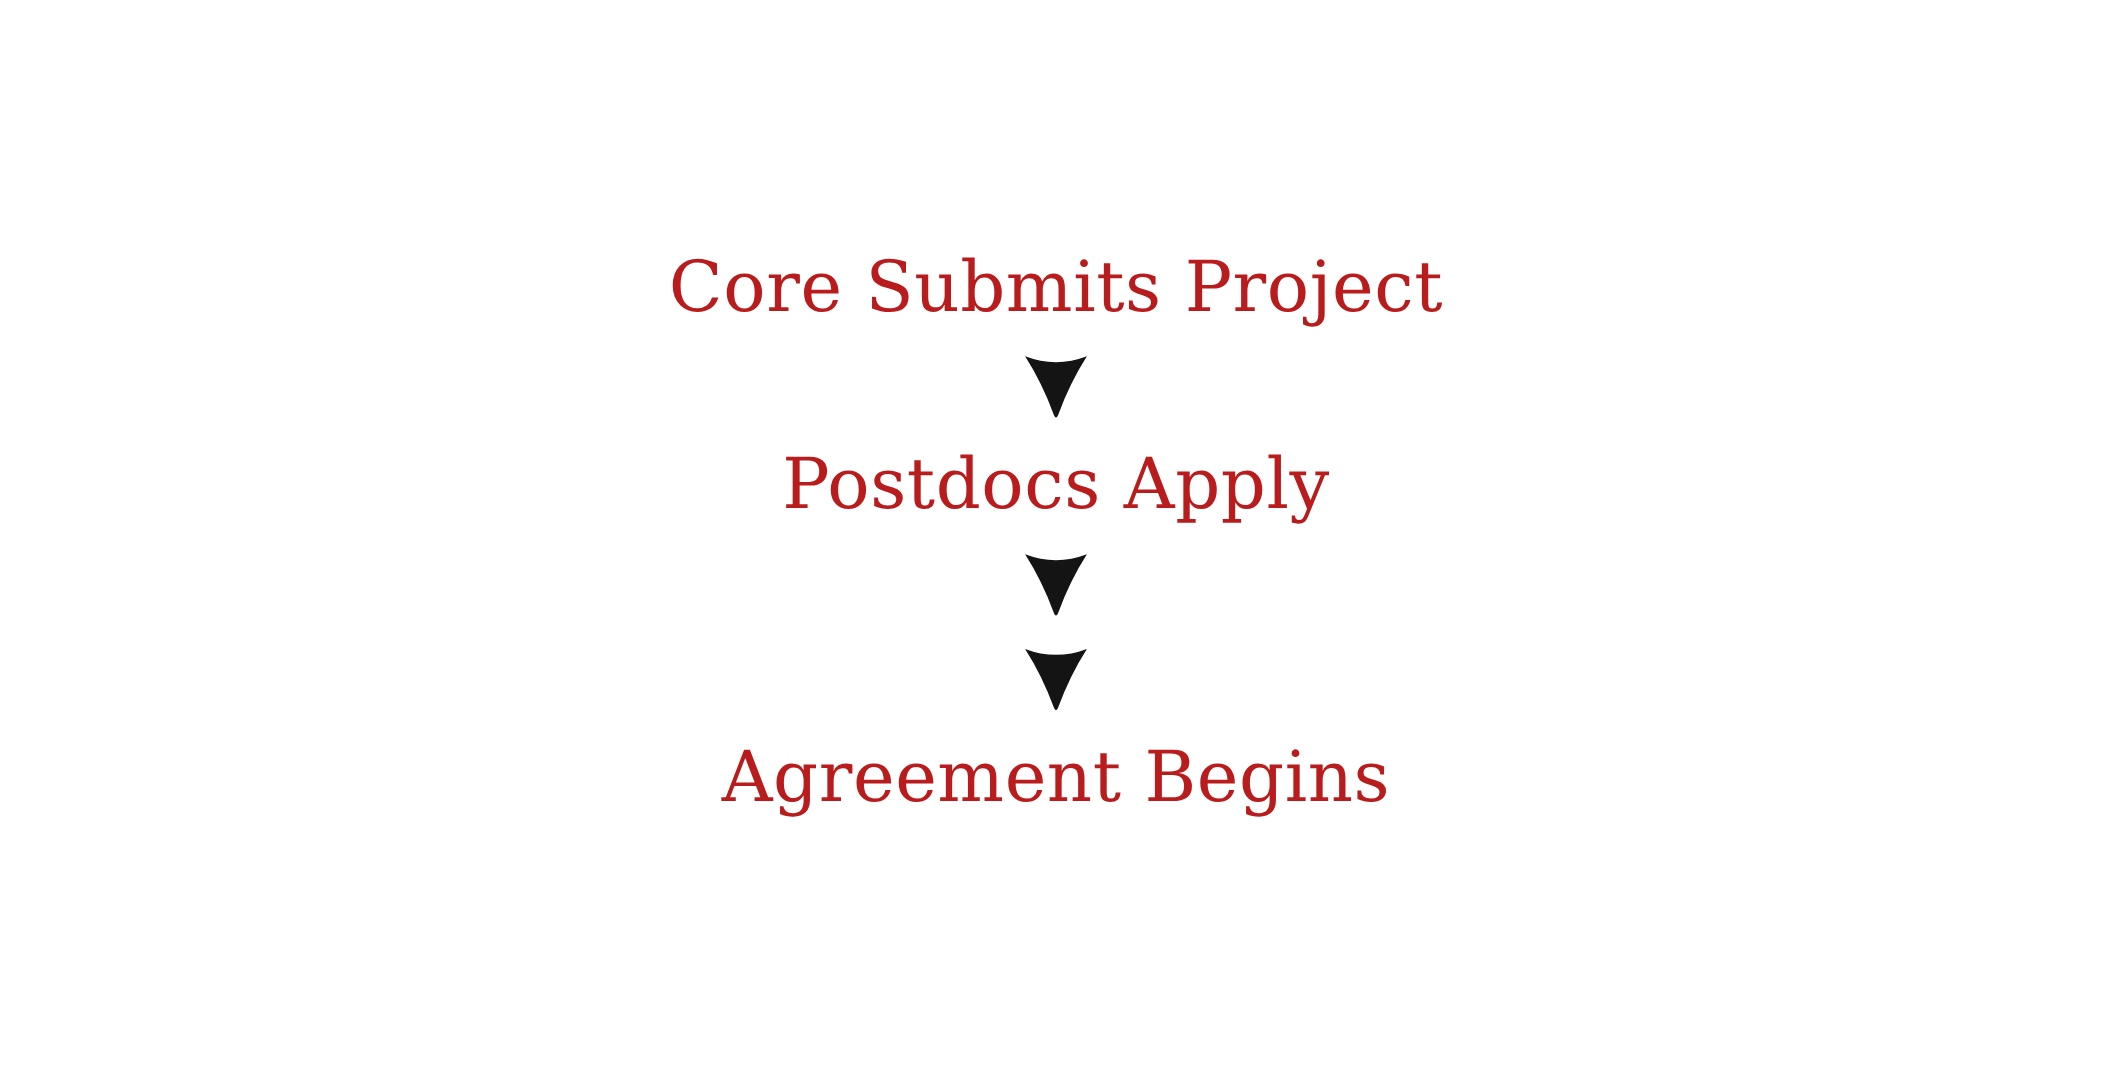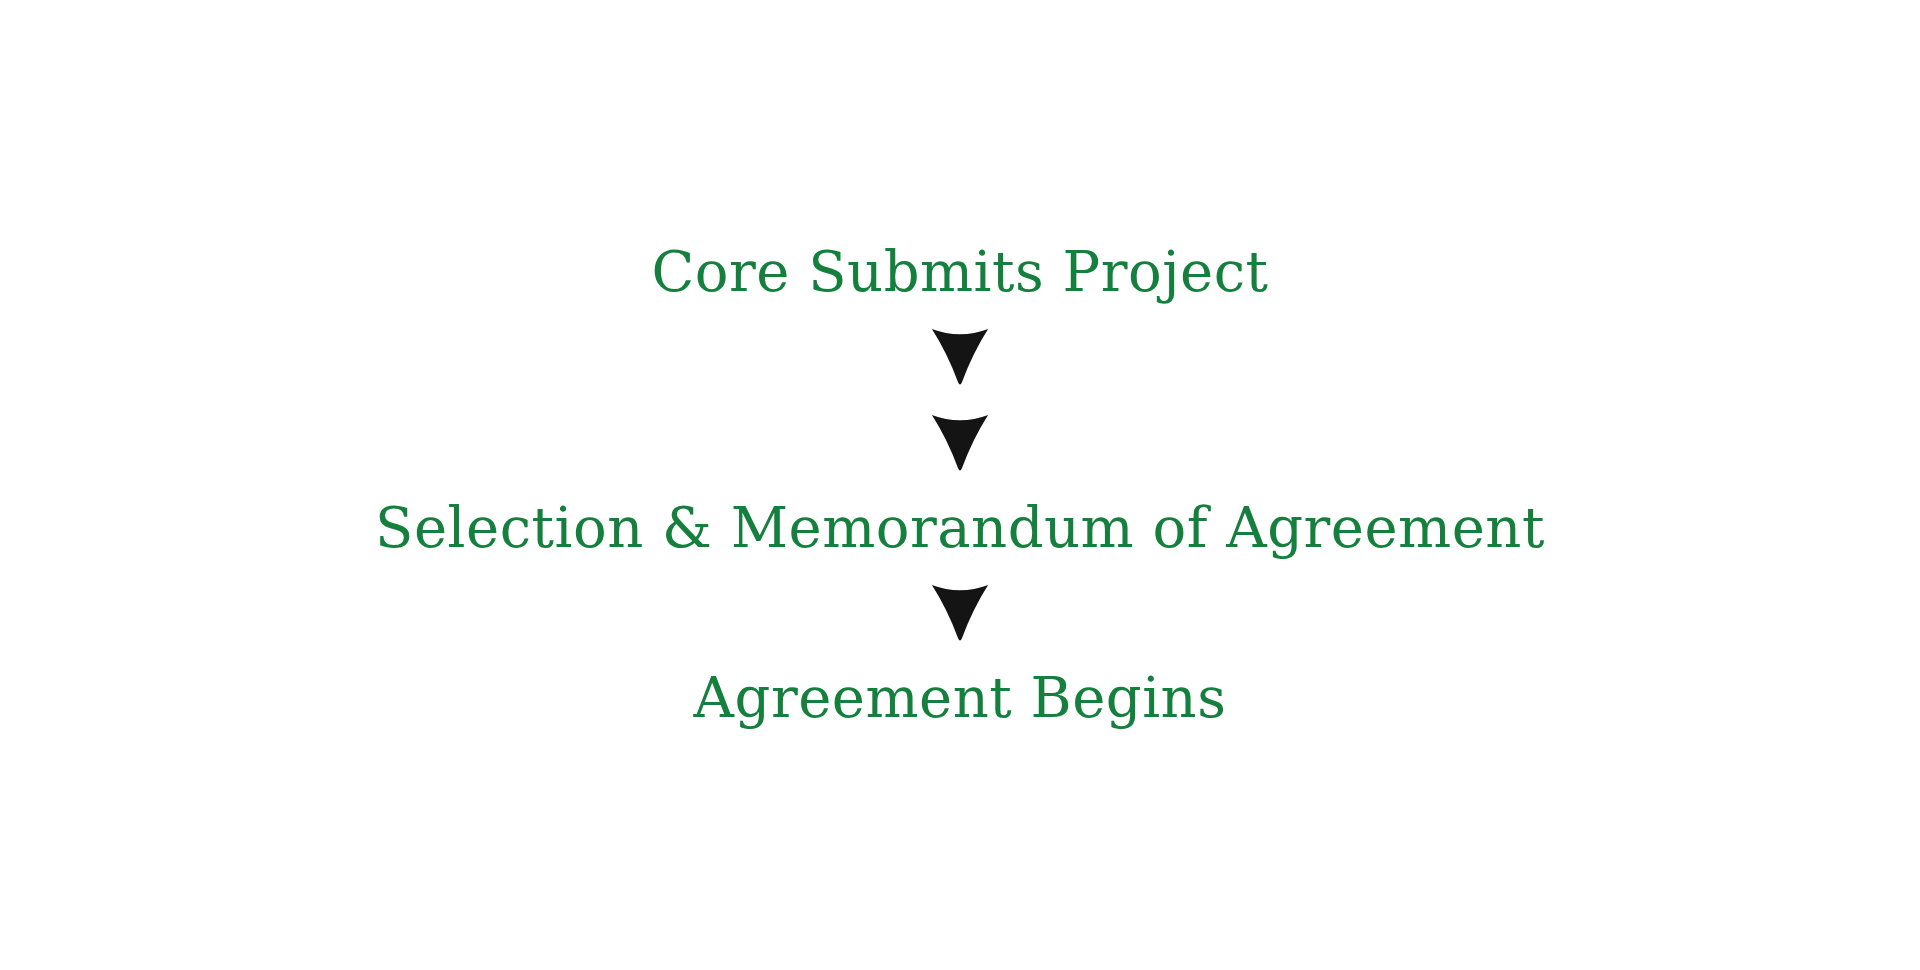--- a/index.html
+++ b/index.html
@@ -20,24 +20,24 @@
     width: 1920px;
     height: 970px;
     display: flex;
     flex-direction: column;
     align-items: center;
     justify-content: center;
     gap: 18px;
   }
 
   .step-label {
-    font-size: 56px;
+    font-size: 64px;
     line-height: 1.18;
     text-align: center;
-    color: #15803d;
+    color: #b91c1c;
     max-width: 1180px;
     letter-spacing: 0.5px;
   }
 
   .arrow {
     display: flex;
     align-items: center;
     justify-content: center;
     margin: 2px 0;
   }
@@ -58,28 +58,28 @@
 <div class="flowchart">
 
   <div class="step-label">Core Submits Project</div>
 
   <div class="arrow">
     <svg viewBox="0 0 64 64" aria-hidden="true">
       <path d="M3,3 Q32,14 61,3 Q45,28 34,58 Q32,63 30,58 Q19,28 3,3 Z"></path>
     </svg>
   </div>
 
+  <div class="step-label">Postdocs Apply</div>
 
   <div class="arrow">
     <svg viewBox="0 0 64 64" aria-hidden="true">
       <path d="M3,3 Q32,14 61,3 Q45,28 34,58 Q32,63 30,58 Q19,28 3,3 Z"></path>
     </svg>
   </div>
 
-  <div class="step-label">Selection &amp; Memorandum of Agreement</div>
 
   <div class="arrow">
     <svg viewBox="0 0 64 64" aria-hidden="true">
       <path d="M3,3 Q32,14 61,3 Q45,28 34,58 Q32,63 30,58 Q19,28 3,3 Z"></path>
     </svg>
   </div>
 
   <div class="step-label">Agreement Begins</div>
 
 </div>

